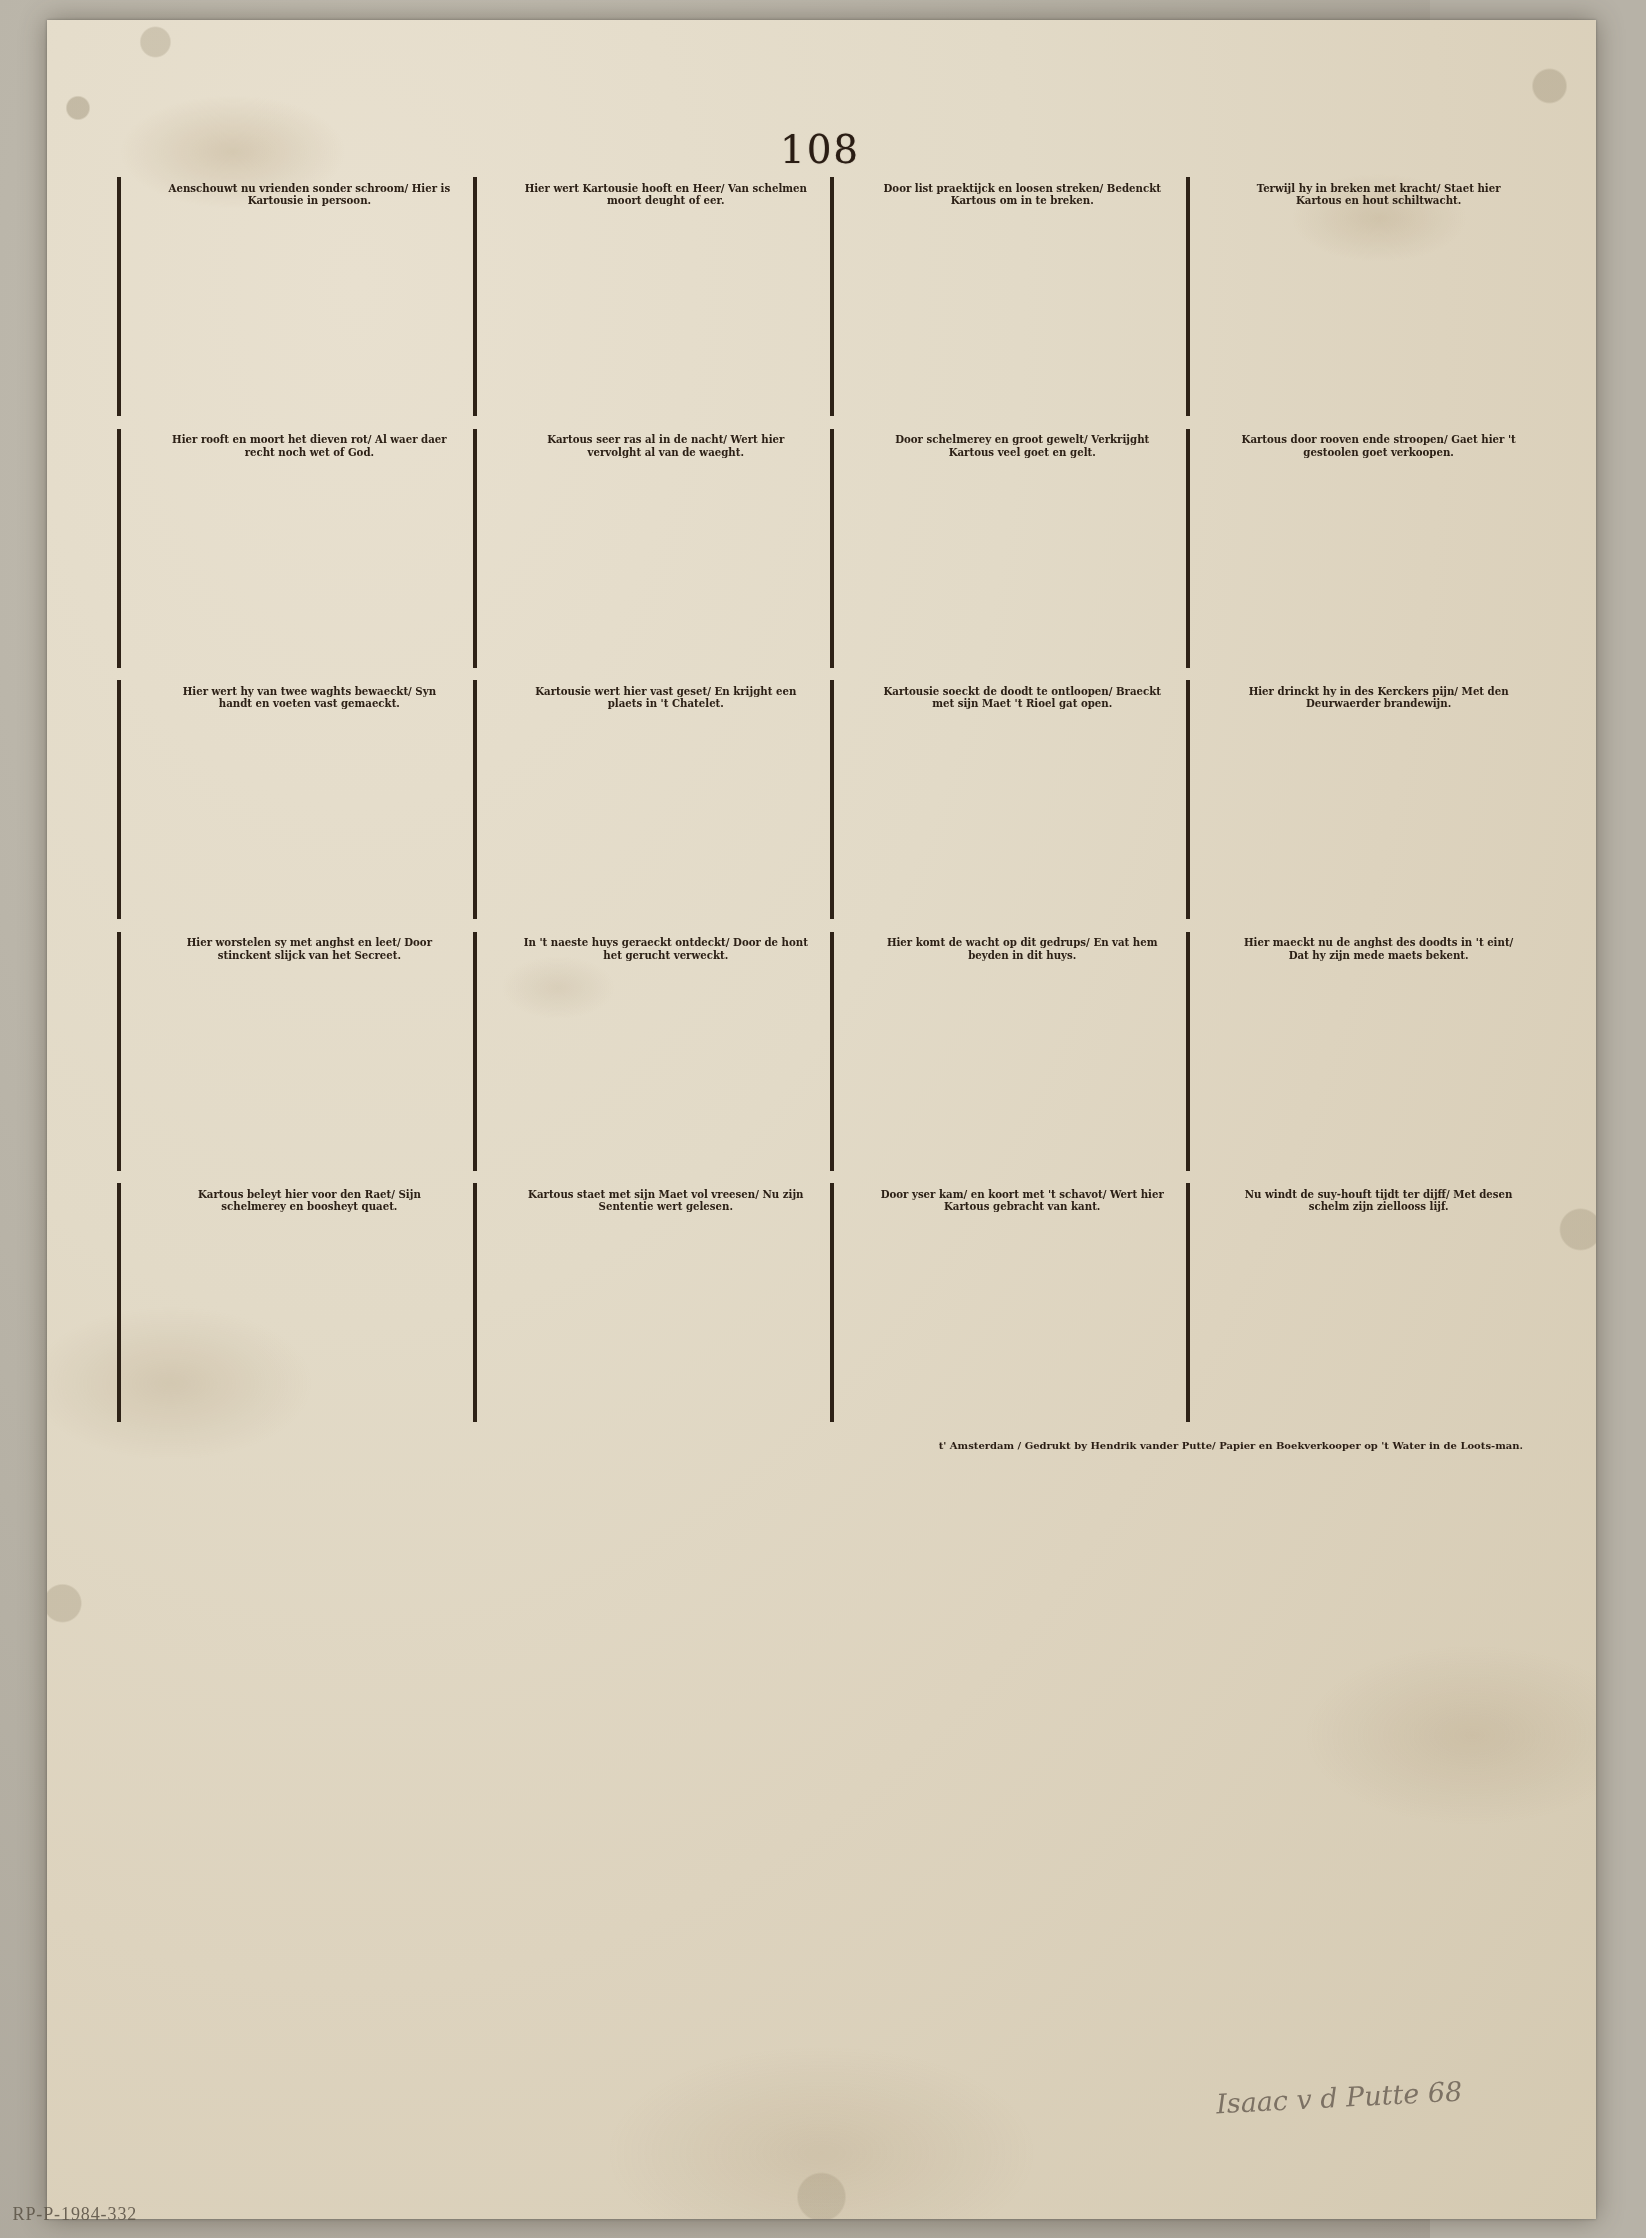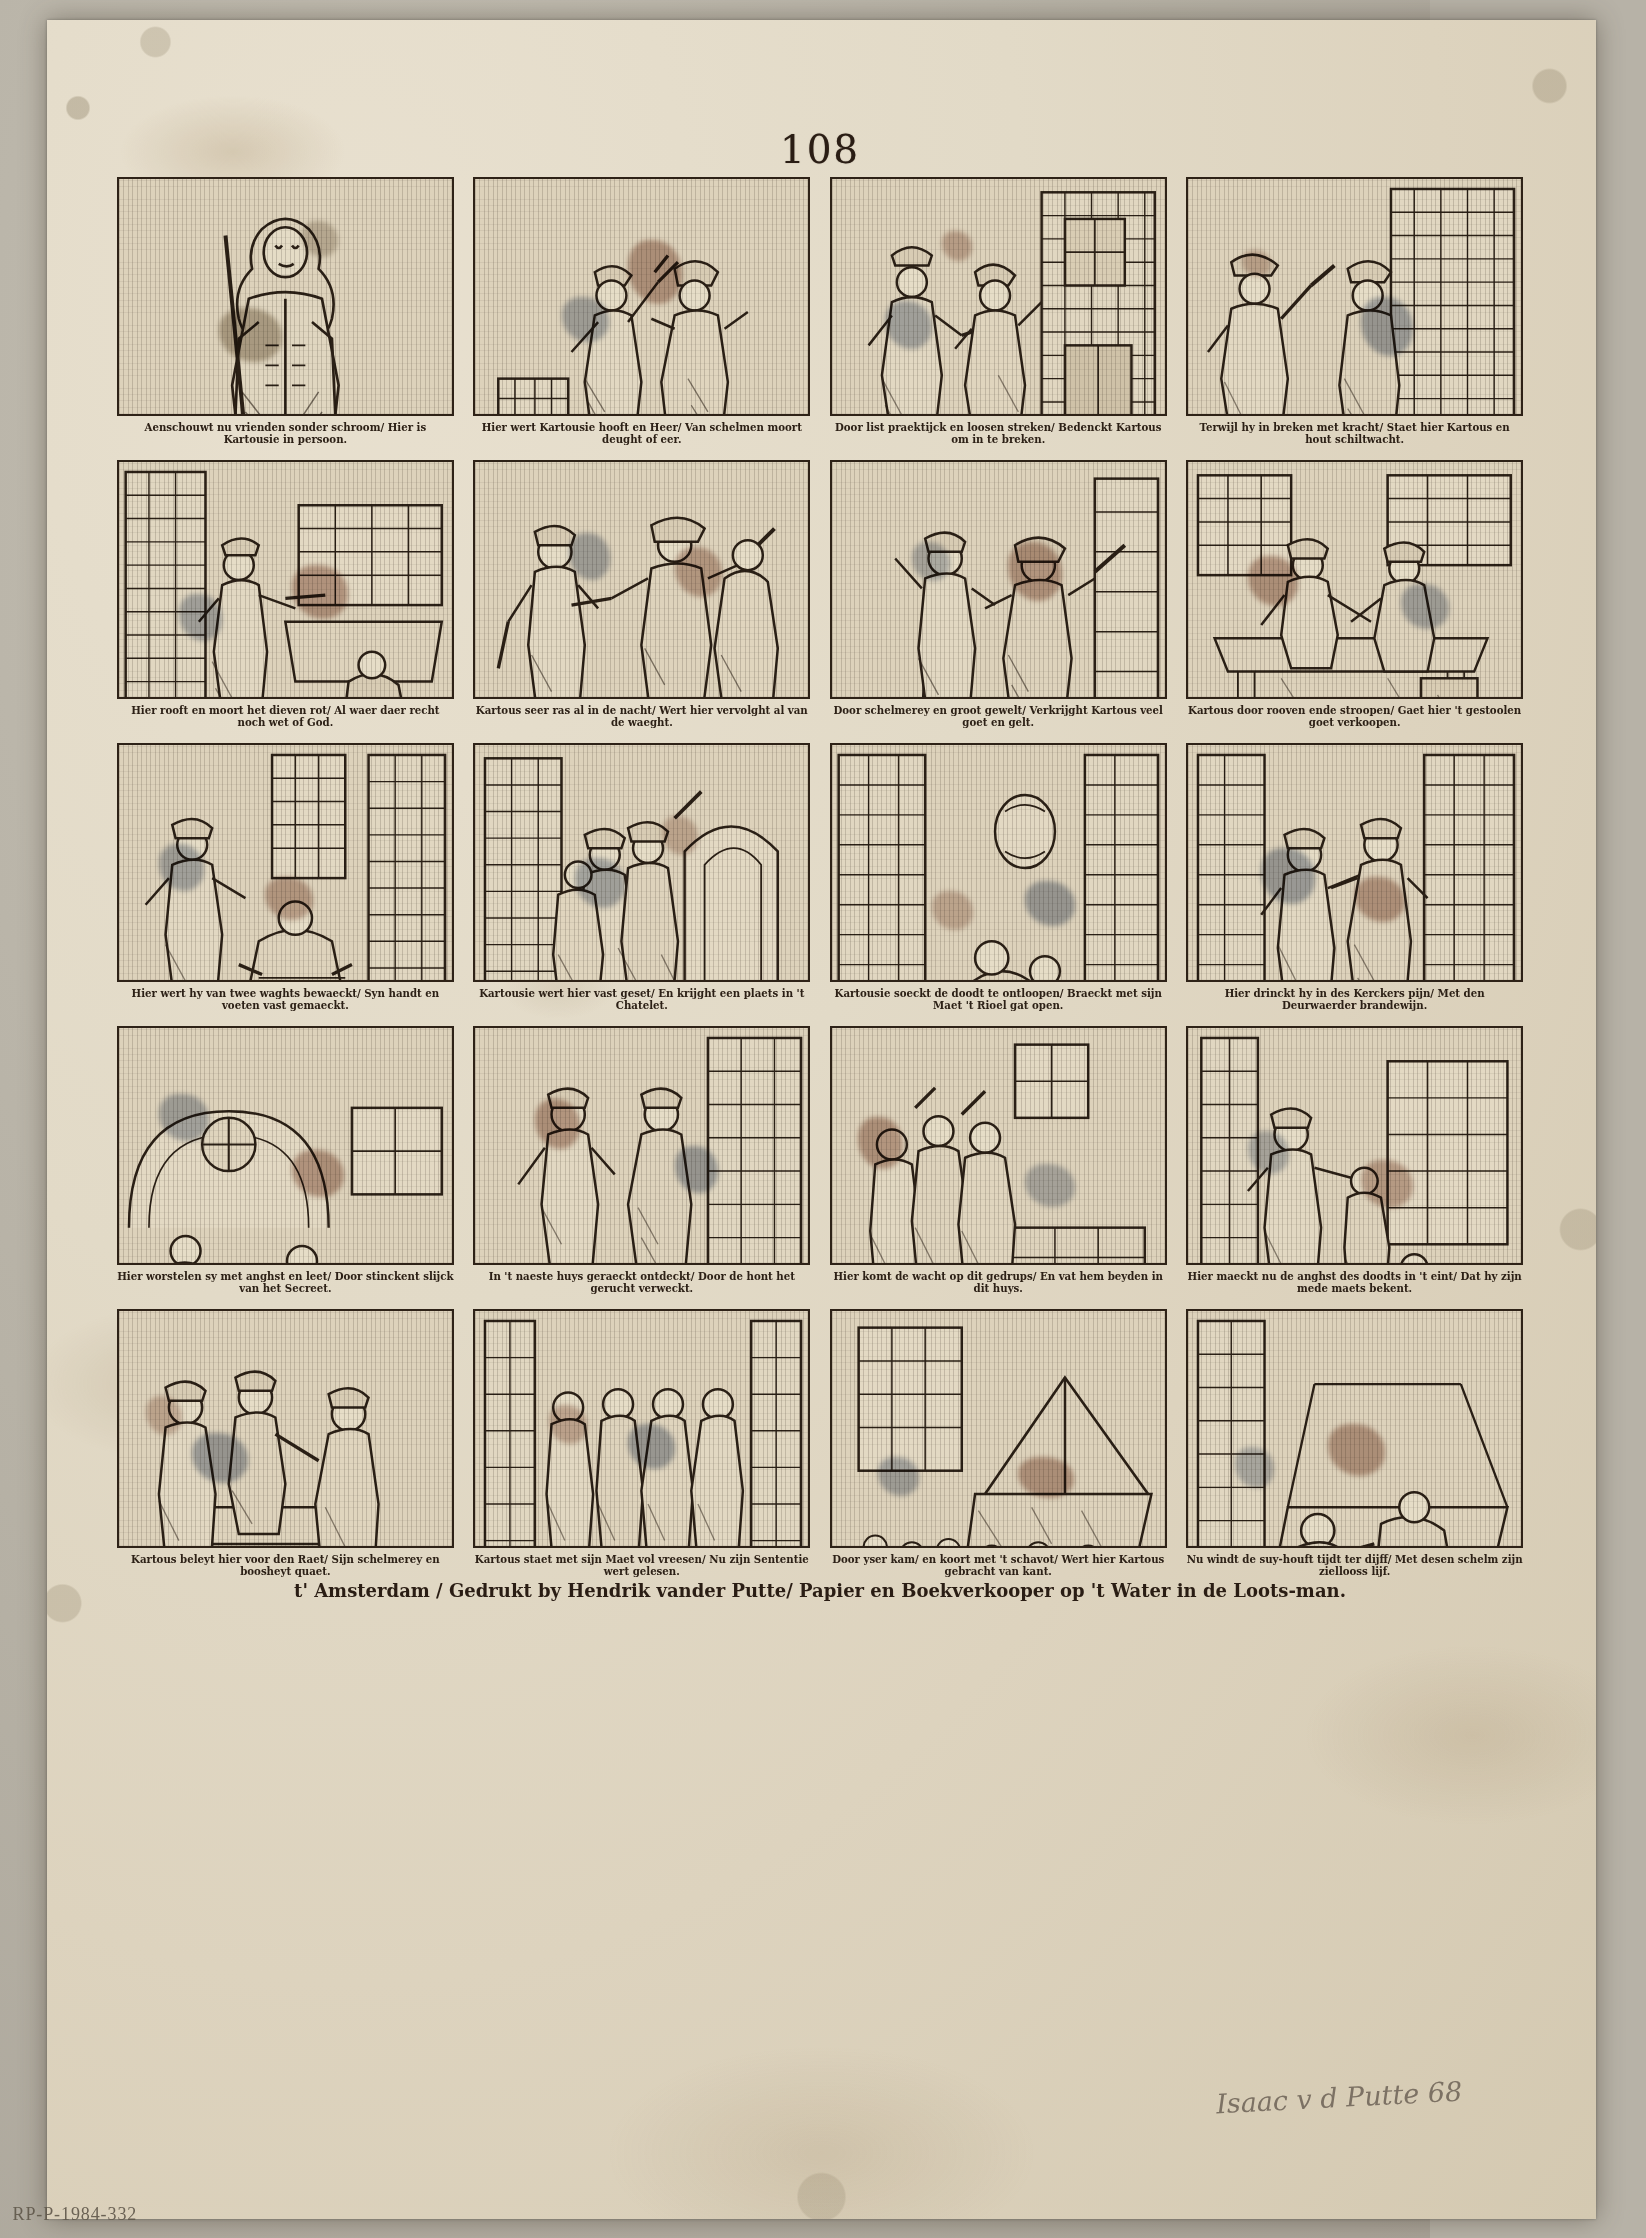--- a/index.html
+++ b/index.html
@@ -93,21 +93,21 @@
     font-family: "DejaVu Serif", serif;
   }
 
   .grid {
     display: grid;
     grid-template-columns: repeat(4, 1fr);
     column-gap: 19.7px;
     row-gap: 12.5px;
   }
 
-  .cell { display: flex; flex-direction: column; }
+  .cell { display: flex; flex-direction: row; gap: 44px; }
 
   .frame {
     position: relative;
     height: 235px;
     border: 2.7px solid #2e2217;
     background: #ddd2bb;
     overflow: hidden;
     box-shadow: inset 0 0 0 0.9px rgba(46,34,23,.55);
   }
   
@@ -139,22 +139,23 @@
     text-align: center;
     font-size: 10.2px;
     line-height: 1.22;
     font-weight: bold;
     color: #2c2016;
     font-family: "DejaVu Serif", serif;
     min-height: 27px;
   }
 
   .imprint {
-    text-align: center;
-    font-size: 18px;
+    margin-top: 18px;
+    text-align: right;
+    font-size: 10px;
     font-weight: bold;
     color: #2a1d14;
     font-family: "DejaVu Serif", serif;
   }
 
   
   .pencil-signature {
     position: absolute;
     right: 134px;
     bottom: 106px;

